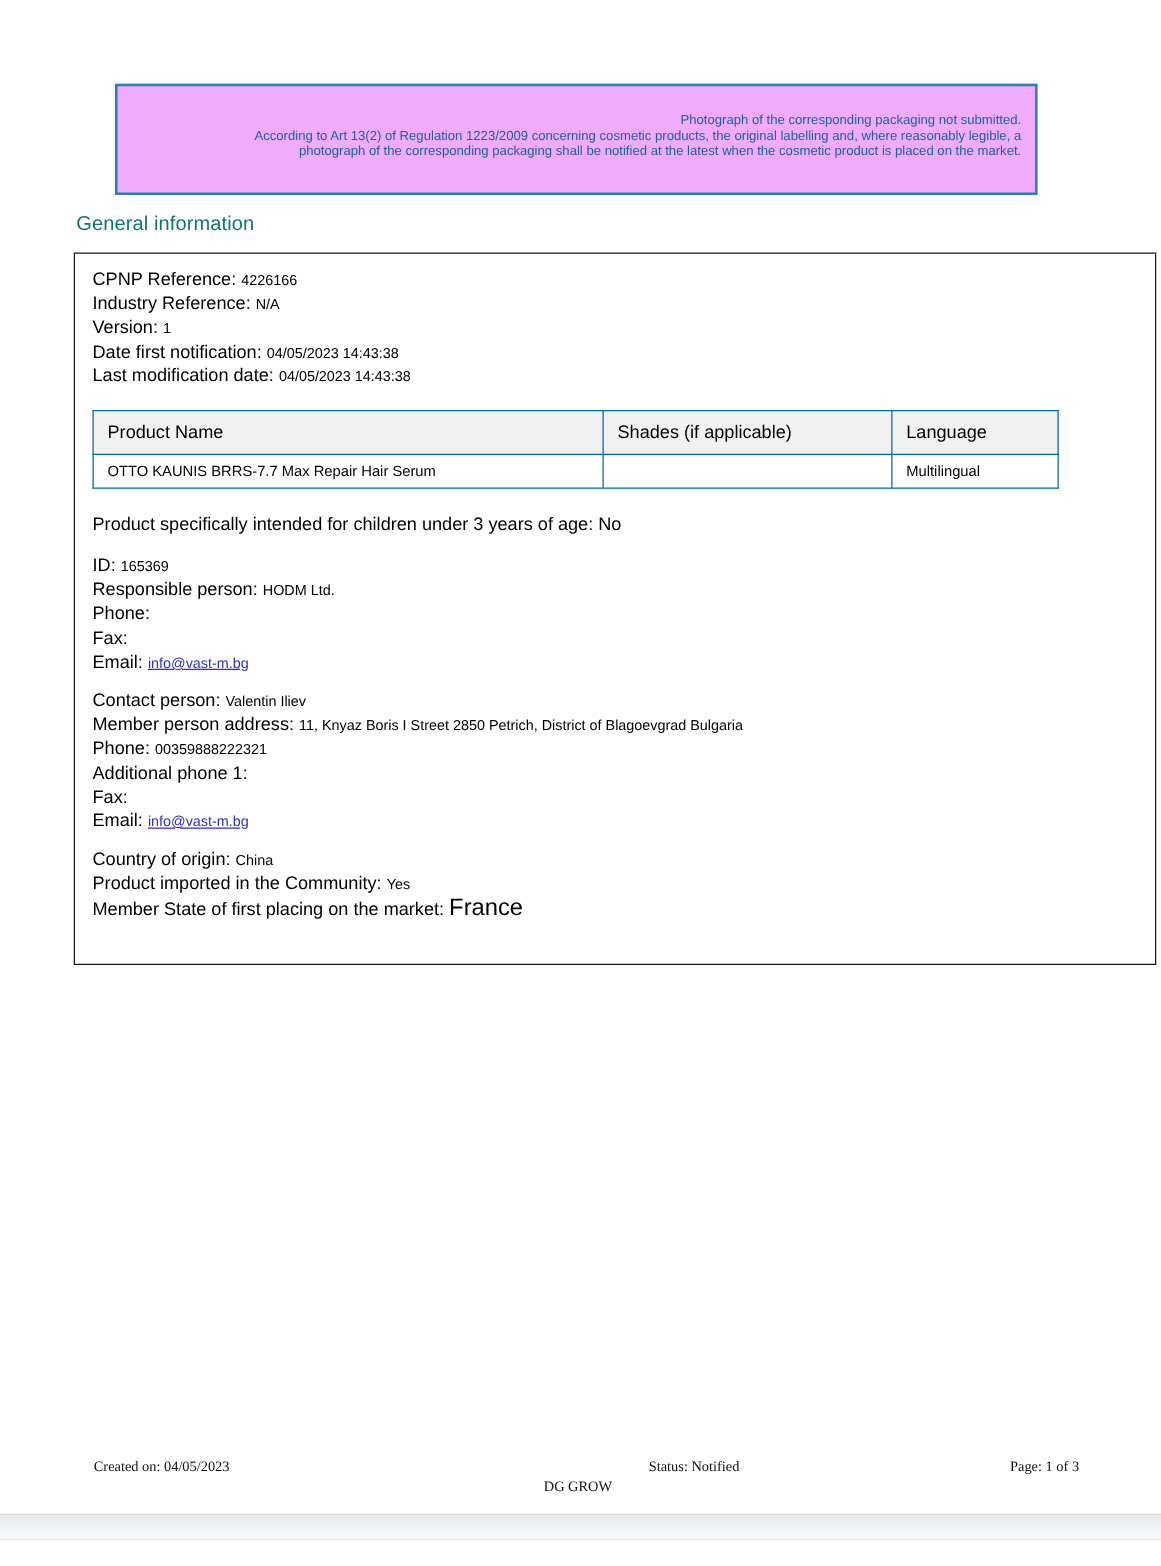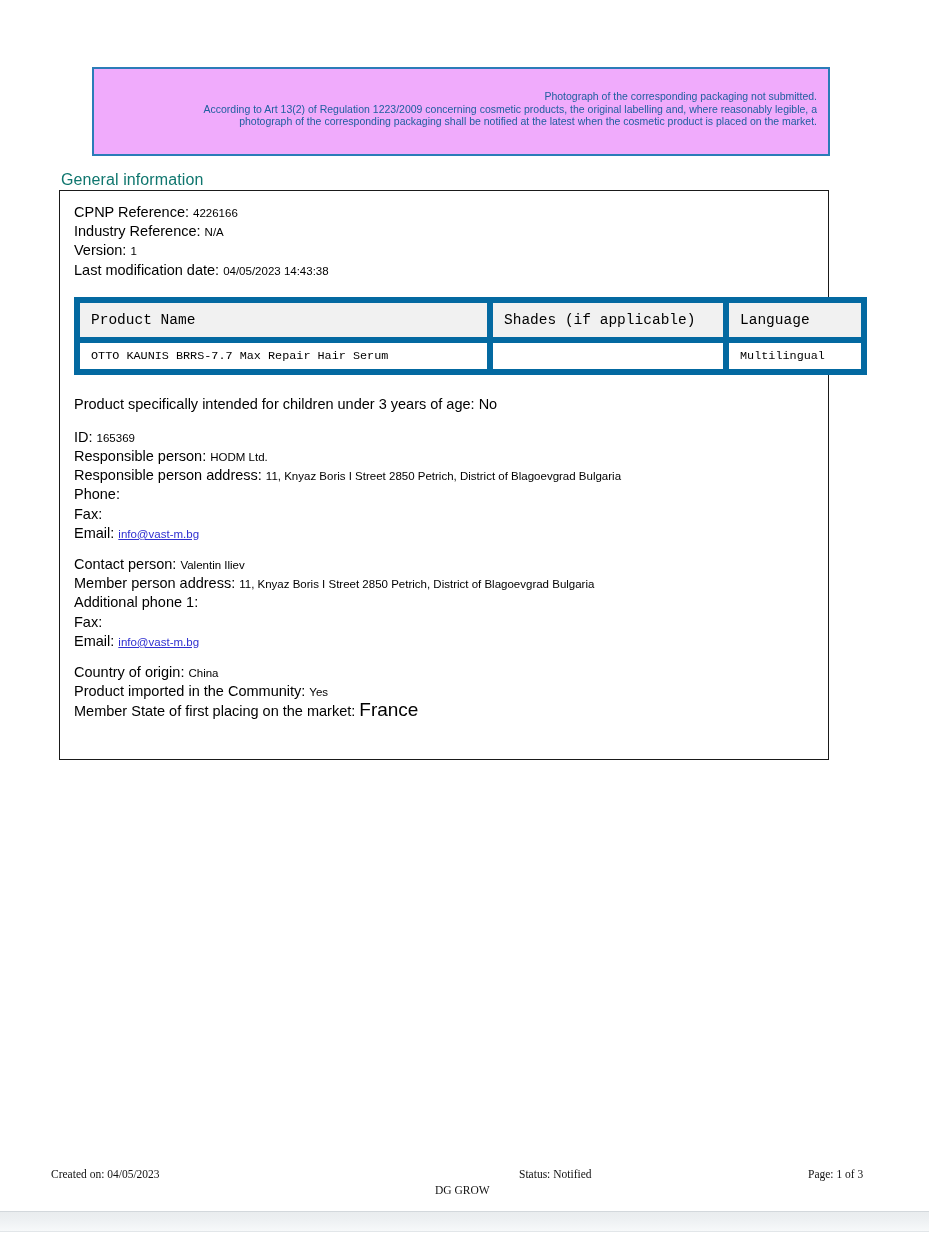--- a/index.html
+++ b/index.html
@@ -52,22 +52,22 @@
     font-size: 16px;
     color: #0f766e;
     font-family: "Liberation Sans", sans-serif;
     letter-spacing: 0.1px;
   }
 
   
   .main-box {
     position: absolute;
     left: 59px;
-    top: 190px;
-    width: 770px;
+    top: 202px;
+    width: 866px;
     height: 570px;
     box-sizing: border-box;
     border: 1.5px solid #1a1a1a;
     background: #ffffff;
   }
   .inner {
     position: absolute;
     left: 14px;
     top: 12px;
     right: 12px;
@@ -100,26 +100,25 @@
 
   
   .product-table {
     border-collapse: collapse;
     width: 705px;
     margin-top: 17px;
     table-layout: fixed;
   }
   .product-table th,
   .product-table td {
-    border: 6px solid #0369a1;
+    border: 1px solid #0369a1;
     padding: 0 11px;
     text-align: left;
     font-weight: normal;
     vertical-align: middle;
-    font-family: Liberation Mono, monospace;
   }
   .product-table thead th {
     background: #f1f1f1;
     height: 34px;
     font-size: 14.5px;
     color: #000;
   }
   .product-table tbody td {
     background: #ffffff;
     height: 26px;
@@ -142,21 +141,21 @@
     left: 0;
     top: 1160px;
     width: 929px;
     height: 50px;
     font-family: "Liberation Serif", serif;
     font-size: 11.5px;
     color: #111111;
   }
   .footer .f-created {
     position: absolute;
-    left: 51px;
+    left: 75px;
     top: 8px;
   }
   .footer .f-status {
     position: absolute;
     left: 519px;
     top: 8px;
   }
   .footer .f-page {
     position: absolute;
     left: 808px;
@@ -205,20 +204,24 @@
       <div class="line">
         <span class="lbl">Industry Reference:</span>
         <span class="val">N/A</span>
       </div>
 
       <div class="line">
         <span class="lbl">Version:</span>
         <span class="val">1</span>
       </div>
 
+      <div class="line">
+        <span class="lbl">Date first notification:</span>
+        <span class="val">04/05/2023 14:43:38</span>
+      </div>
 
       <div class="line">
         <span class="lbl">Last modification date:</span>
         <span class="val">04/05/2023 14:43:38</span>
       </div>
 
       <table class="product-table">
         <thead>
           <tr>
             <th class="col-name">Product Name</th>
@@ -245,24 +248,20 @@
       <div>
         <div class="line">
           <span class="lbl">ID:</span>
           <span class="val">165369</span>
         </div>
         <div class="line">
           <span class="lbl">Responsible person:</span>
           <span class="val">HODM Ltd.</span>
         </div>
         <div class="line">
-          <span class="lbl">Responsible person address:</span>
-          <span class="val">11, Knyaz Boris I Street 2850 Petrich, District of Blagoevgrad Bulgaria</span>
-        </div>
-        <div class="line">
           <span class="lbl">Phone:</span>
           <span class="val"></span>
         </div>
         <div class="line">
           <span class="lbl">Fax:</span>
           <span class="val"></span>
         </div>
         <div class="line">
           <span class="lbl">Email:</span>
           <a class="email-link" href="#">info@vast-m.bg</a>
@@ -272,20 +271,24 @@
       <div class="gap-sm"></div>
 
       <div>
         <div class="line">
           <span class="lbl">Contact person:</span>
           <span class="val">Valentin Iliev</span>
         </div>
         <div class="line">
           <span class="lbl">Member person address:</span>
           <span class="val">11, Knyaz Boris I Street 2850 Petrich, District of Blagoevgrad Bulgaria</span>
+        </div>
+        <div class="line">
+          <span class="lbl">Phone:</span>
+          <span class="val">00359888222321</span>
         </div>
         <div class="line">
           <span class="lbl">Additional phone 1:</span>
           <span class="val"></span>
         </div>
         <div class="line">
           <span class="lbl">Fax:</span>
           <span class="val"></span>
         </div>
         <div class="line">

